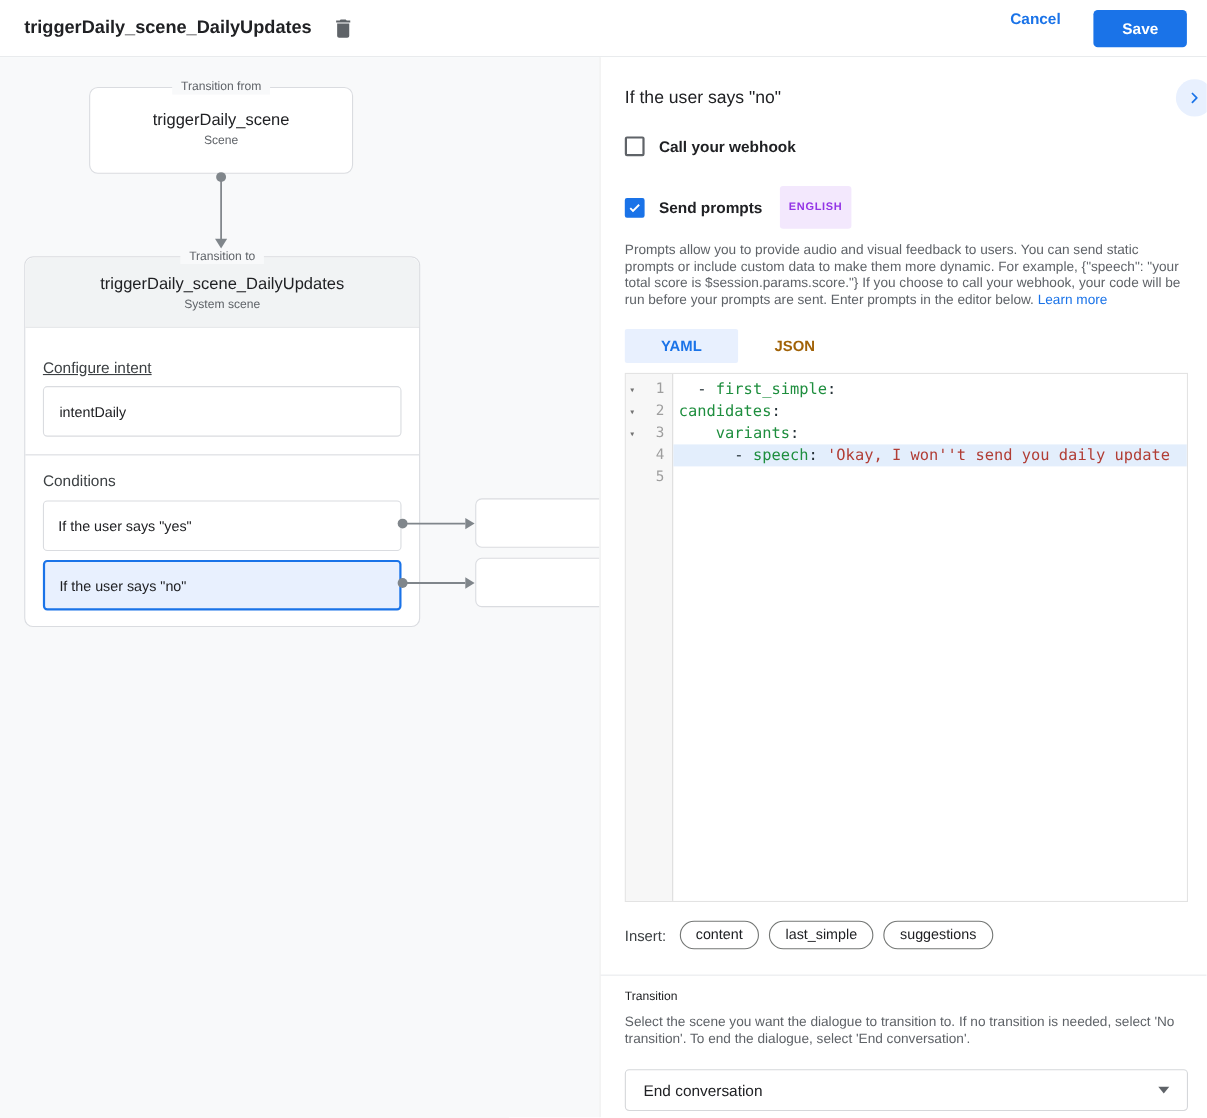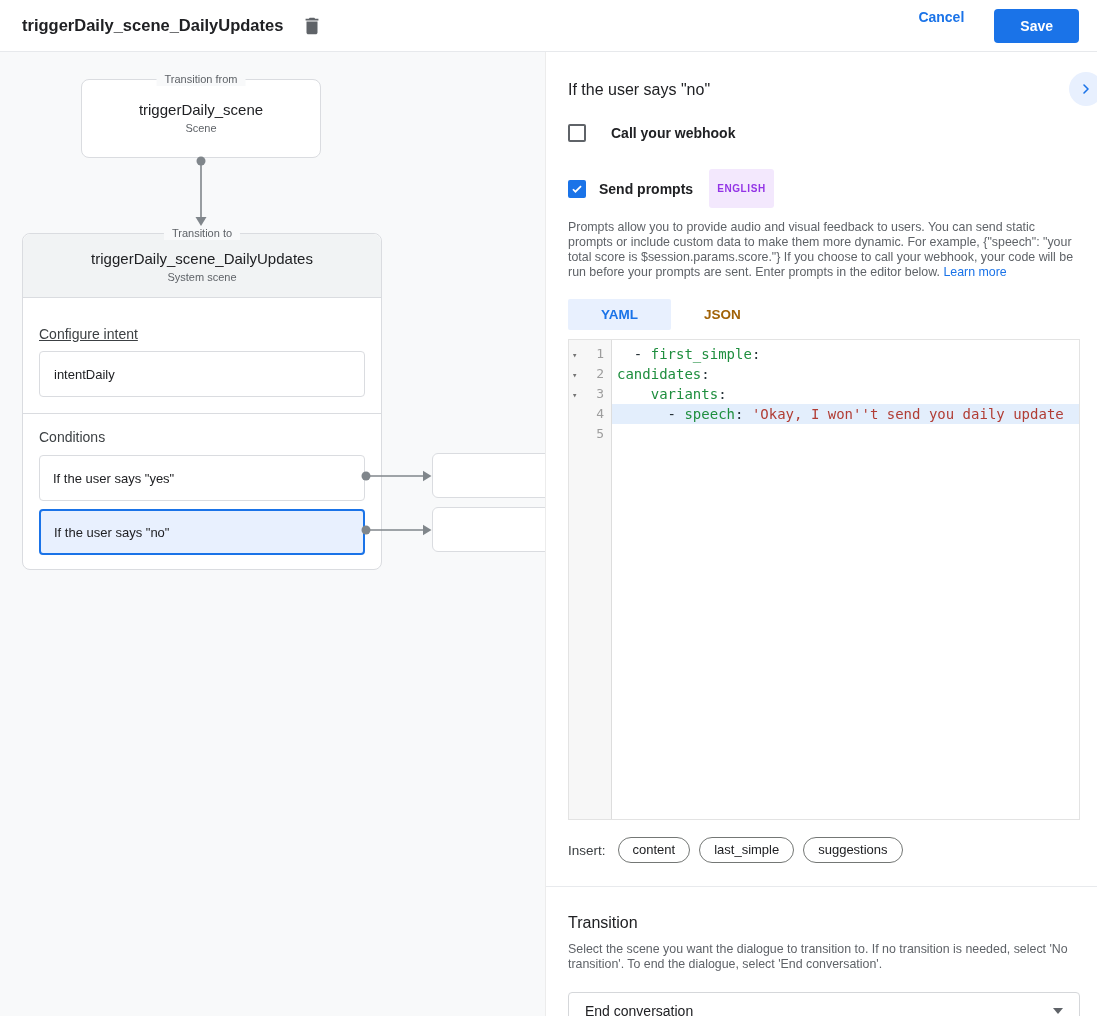--- a/index.html
+++ b/index.html
@@ -51,21 +51,21 @@
   .arrows { position:absolute; inset:0; pointer-events:none; }
 
   
   .panel { position:relative; flex:1; background:#fff; border-left:1px solid #ececec;
            padding:28px 17px 0 22px; }
   .panel-title { font-size:16px; font-weight:400; line-height:20px; color:#202124; }
   .collapse-btn { position:absolute; top:20px; right:-6px; width:34px; height:34px;
                   border:none; border-radius:50%; background:#e8f0fe; cursor:pointer;
                   display:flex; align-items:center; justify-content:center; }
   .cb-row { display:flex; align-items:center; }
-  .mt-webhook { margin-top:24px;gap:12px; } .mt-send { margin-top:27px; }
+  .mt-webhook { margin-top:24px; } .mt-send { margin-top:27px; }
   .checkbox { width:18px; height:18px; border:2px solid #5f6368; border-radius:2px;
               background:#fff; cursor:pointer; flex:none; }
   .checkbox.checked { background:#1a73e8; border-color:#1a73e8;
                       display:flex; align-items:center; justify-content:center; }
   .cb-label { margin-left:13px; font-size:14px; font-weight:700; color:#202124; }
   .badge { margin-left:16px; background:#f3e8fd; color:#9334e6; font-size:10px; font-weight:700;
            letter-spacing:0.6px; padding:14px 8px; border-radius:3px; }
   .desc { margin-top:12px; font-size:12.4px; line-height:15px; color:#5f6368; max-width:515px; }
   .learn-more { color:#1a73e8; text-decoration:none; cursor:pointer; }
   .tabs { margin-top:19px; display:flex; }
@@ -85,21 +85,21 @@
   .code-line.active { background:#e3eefc; }
   .tok-key { color:#1e8e3e; }
   .tok-str { color:#b13d35; }
 
   .insert-row { margin-top:17px; display:flex; align-items:center; }
   .insert-label { font-size:13.5px; color:#3c4043; }
   .chip { margin-left:9px; border:1px solid #747775; border-radius:13px; background:#fff;
           padding:4px 14px 5px; font-size:13px; color:#202124; cursor:pointer; font-family:inherit; }
   .chip:first-of-type { margin-left:12px; }
   .section-divider { margin:23px -17px 0 -22px; border:0; border-top:1px solid #e8eaed; }
-  .transition-heading { margin-top:27px; font-size:16px; font-weight:400; color:#202124; }
+  .transition-heading { margin-top:13px; font-size:11px; font-weight:400; color:#202124; }
   .transition-desc { margin-top:10px; font-size:12.4px; line-height:15px; color:#5f6368; max-width:515px; }
   .dropdown { margin-top:20px; height:38px; border:1px solid #d5d7da; border-radius:4px;
               display:flex; align-items:center; justify-content:space-between;
               padding:0 16px; font-size:14px; color:#202124; cursor:pointer; background:#fff; }
   .caret-down { width:0; height:0; border-left:5px solid transparent;
                 border-right:5px solid transparent; border-top:6px solid #5f6368; }
 </style>
 </head>
 <body>
 

